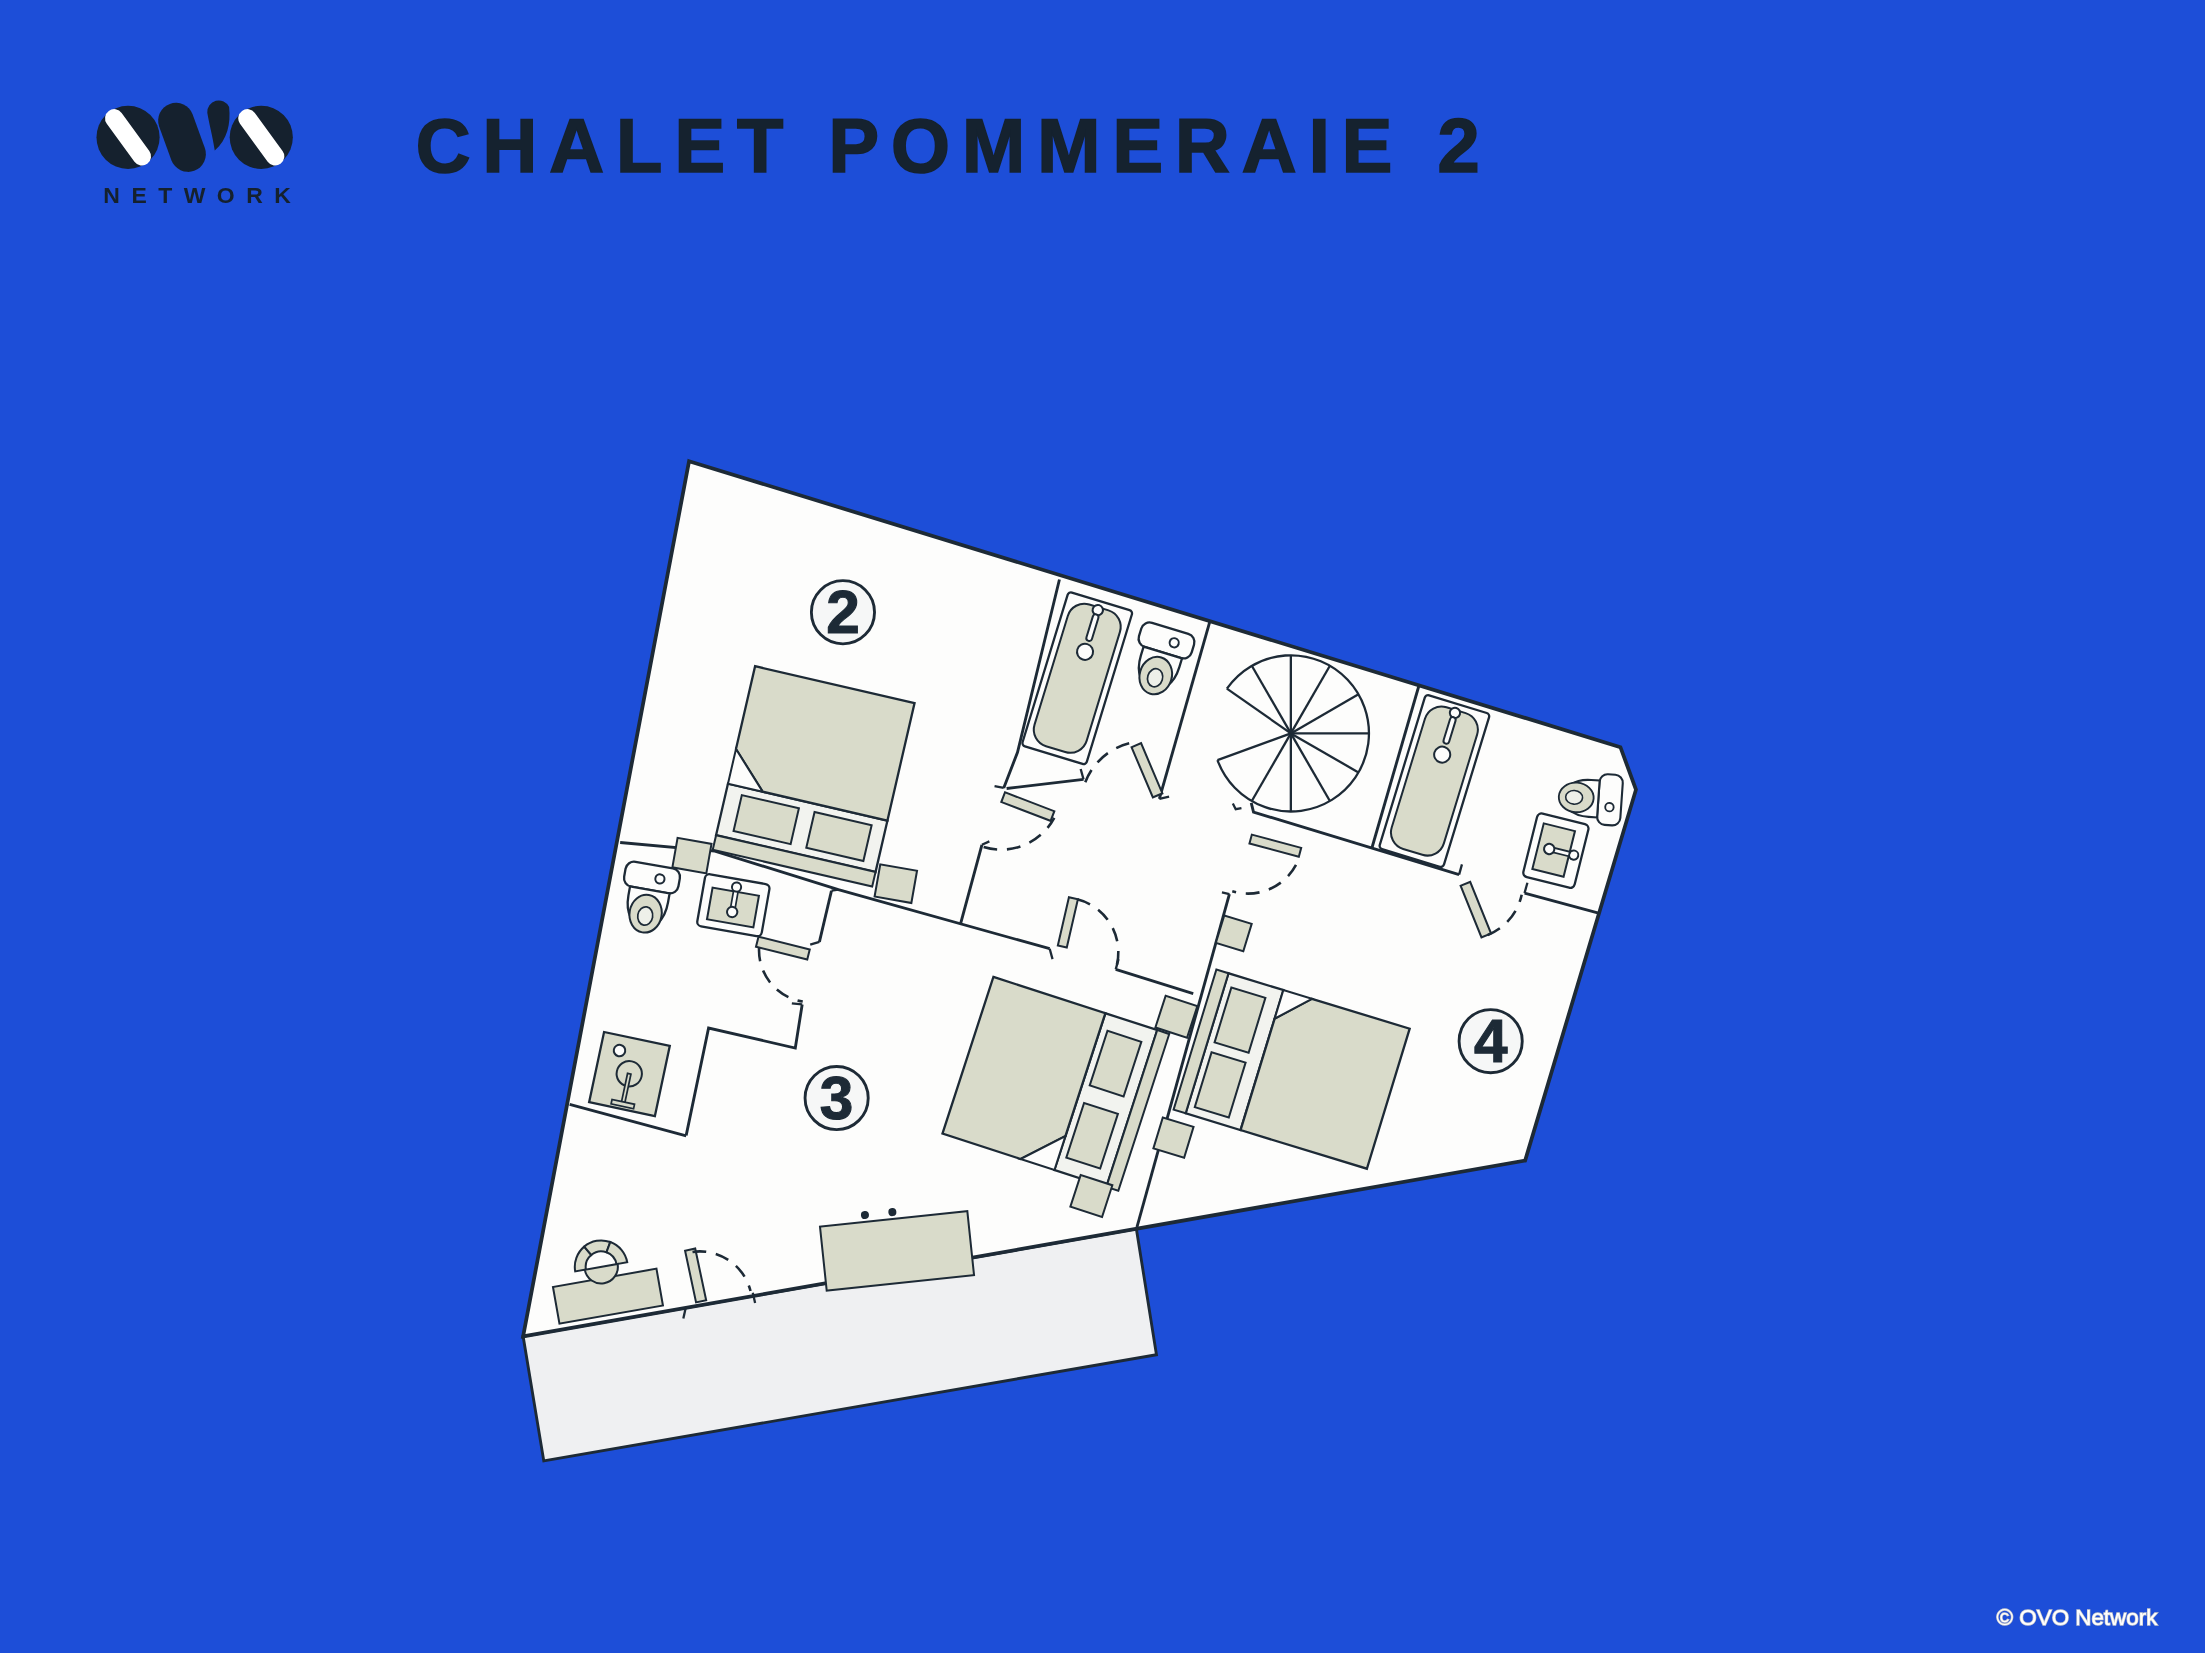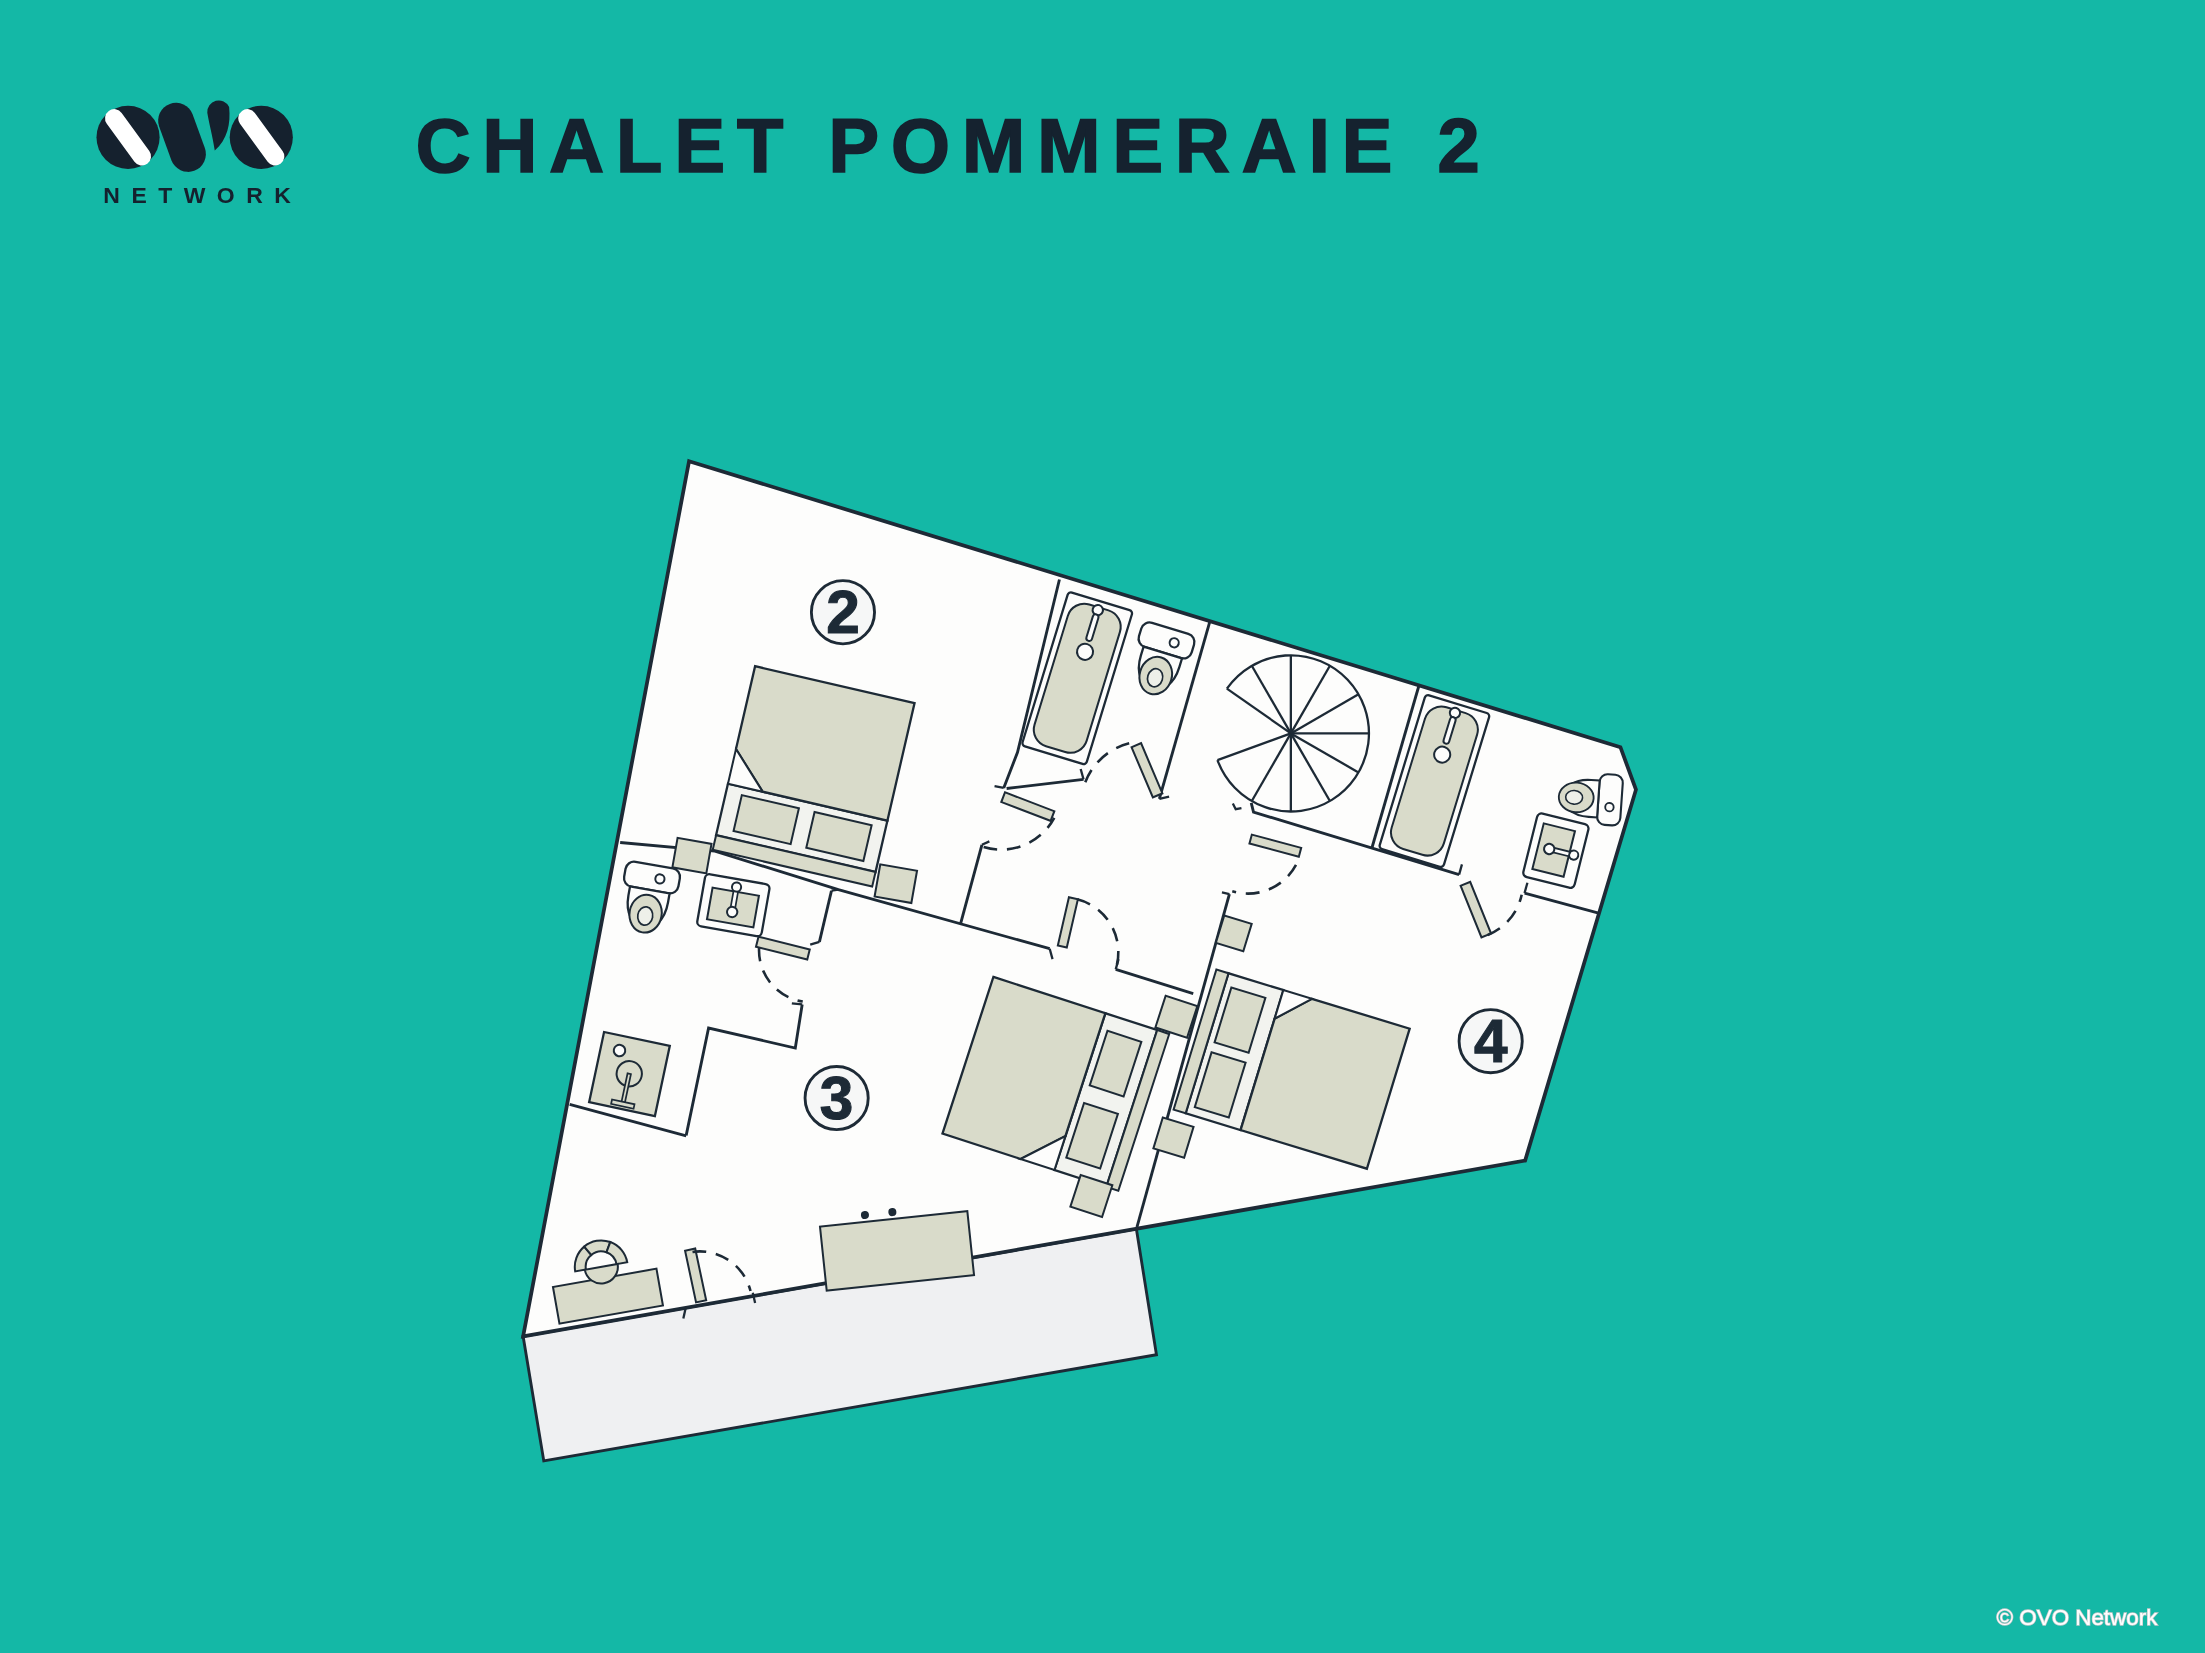--- a/index.html
+++ b/index.html
@@ -1,16 +1,16 @@
 <!DOCTYPE html>
 <html style="font-size:9.2px"><head>
 <meta charset="utf-8">
 <style>
   html,body{margin:0;padding:0;background:#ffffff;}
-  .page{position:relative;width:2205px;height:1654px;background:#14b8a6;overflow:hidden;
+  .page{position:relative;width:2205px;height:1654px;background:#1d4ed8;overflow:hidden;
         font-family:"Liberation Sans", sans-serif;}
 </style>
 </head>
 <body>
 <div class="page">
 <svg width="2205" height="1654" viewBox="0 0 3840 2880" font-family="Liberation Sans, sans-serif">
 <defs>
 <g id="pictub">
   <rect x="0" y="0" width="117" height="280" rx="6" fill="#fdfdfc" stroke="#1d2a36" stroke-width="4"></rect>
   <rect x="11" y="11" width="95" height="258" rx="30" fill="#d9dbca" stroke="#1d2a36" stroke-width="3.5"></rect>

